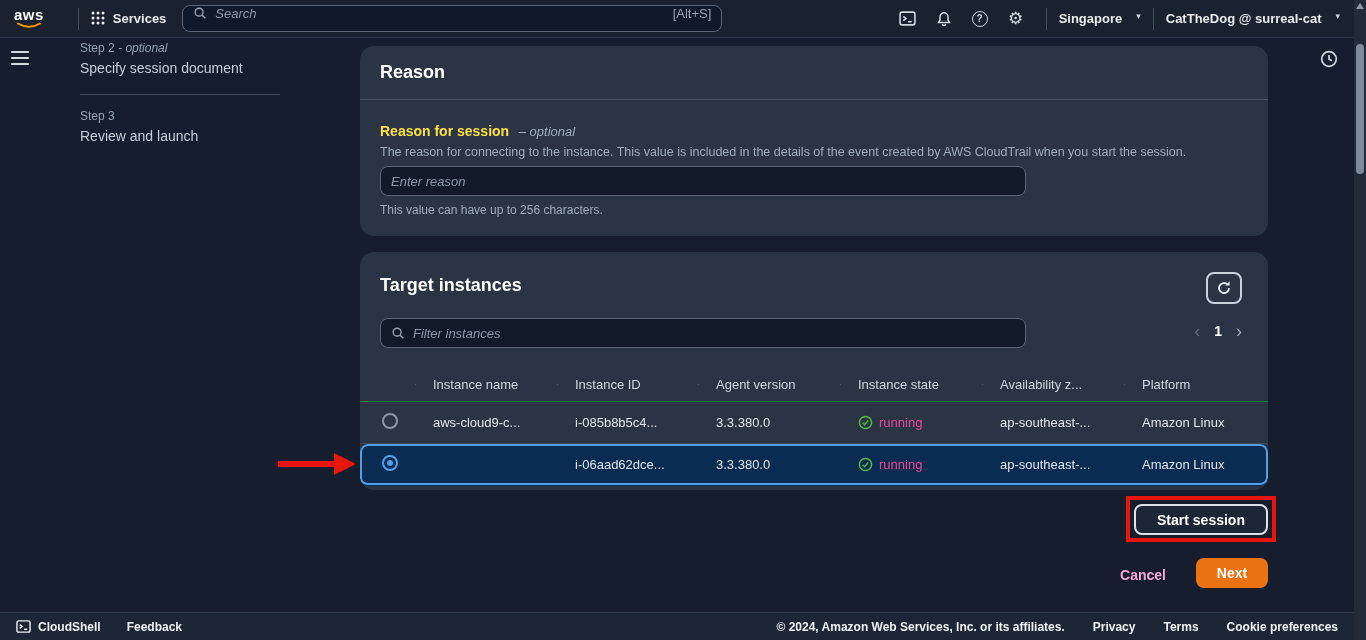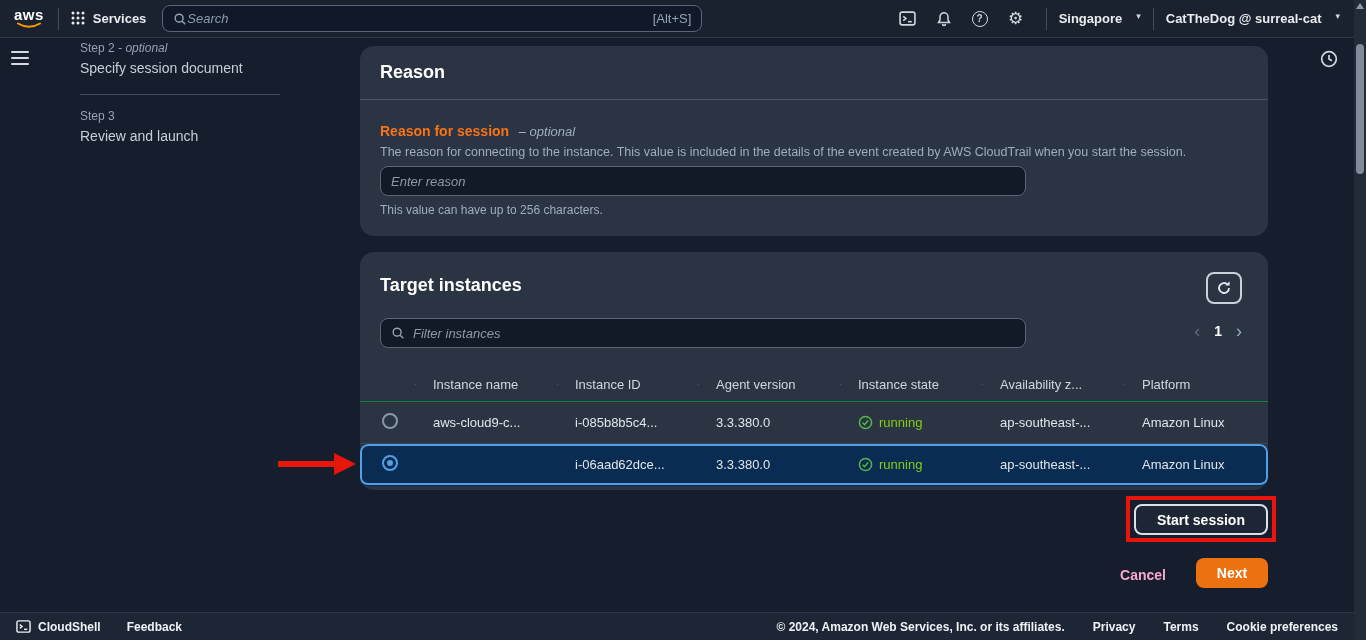--- a/index.html
+++ b/index.html
@@ -11,28 +11,28 @@
     color: #d5dbe3;
     overflow: hidden;
     font-size: 13px;
   }
   
   .topnav {
     position: absolute; top:0; left:0; right:12px; height:38px;
     background:#1a222f; border-bottom:1px solid #2c3747;
     display:flex; align-items:center; padding:0 14px; z-index:20;
   }
-  .logo { display:flex; flex-direction:column; align-items:center; line-height:14px; margin-right:2px; cursor:pointer; }
+  .logo { display:flex; flex-direction:column; align-items:center; line-height:14px; margin-right:22px; cursor:pointer; }
   .logo .logo-text { font-weight:bold; font-size:15px; color:#fff; letter-spacing:.5px; }
   .tn-sep { width:1px; height:22px; background:#414d5c; margin:0 12px; }
   .tn-item { display:flex; align-items:flex-start; gap:8px; color:#e9ebed; font-size:13px; cursor:pointer; }
   .searchbox {
     margin-left:16px; width:540px; height:27px; background:#10192a;
     border:1px solid #5a6678; border-radius:8px;
-    display:flex; align-items:center; padding:0 10px; gap:0; color:#97a3b1;
+    display:flex; align-items:flex-start; padding:0 10px; gap:8px; color:#97a3b1;
   }
   .searchbox input {
     flex:1; background:transparent; border:none; outline:none;
     color:#d5dbe3; font-size:13px; font-family:"Liberation Sans",sans-serif;
   }
   .searchbox input::placeholder { color:#8d99a8; font-style:italic; }
   .tn-right { margin-left:auto; display:flex; align-items:center; }
   .icon-btn { width:36px; height:38px; display:flex; align-items:center; justify-content:center; color:#cfd7df; cursor:pointer; }
   .gear-glyph { font-size:17px; line-height:1; }
   .help-circle { width:16px; height:16px; border:1.5px solid #cfd7df; border-radius:50%;
@@ -48,21 +48,21 @@
   .step-suffix { font-style:italic; }
   .step-title { font-size:14px; color:#c6cfd9; margin-top:5px; }
   .steps hr { border:none; border-top:1px solid #414d5c; margin:18px 0 14px 0; }
   
   .panel { position:absolute; left:360px; width:908px; background:#2a3443; border-radius:14px; z-index:4;padding-left:48px; }
   .panel-reason { top:46px; height:190px; }
   .panel-instances { top:252px; height:238px; }
   .panel h2 { font-size:18px; color:#fff; font-weight:700; }
   .p-abs { position:absolute; }
   .panel-divider { position:absolute; left:0; right:0; top:53px; height:1px; background:#4a5564; }
-  .field-label { font-size:14px; font-weight:700; color:#f97316; }
+  .field-label { font-size:14px; font-weight:700; color:#fde047; }
   .field-optional { font-size:13px; font-weight:400; font-style:italic; color:#a0adbb; margin-left:6px; }
   .muted { font-size:12.5px; color:#a0adbb; }
   .text-input {
     width:646px; height:30px; background:#121a28; border:1px solid #5a6678; border-radius:8px;
     color:#d5dbe3; padding:0 10px; font-size:13px; font-family:"Liberation Sans",sans-serif; outline:none;
   }
   .text-input::placeholder { color:#8d99a8; font-style:italic; }
   .input-wrap { display:flex; align-items:center; gap:8px; width:646px; height:30px;
     background:#121a28; border:1px solid #5a6678; border-radius:8px; padding:0 10px; color:#97a3b1; }
   .input-wrap input { flex:1; background:transparent; border:none; outline:none; color:#d5dbe3;
@@ -83,21 +83,21 @@
   .tr.th { height:34px; border-bottom:1px solid #15803d; font-weight:400; color:#cfd7df; font-size:13px; }
   .tr.td { height:42px; border-bottom:1px solid #39445400; font-size:13px; color:#dfe5ea; }
   .tr.td.row-1 { border-bottom:1px solid #3a4554; }
   .cell { padding-left:18px; position:relative; white-space:nowrap; overflow:hidden; }
   .th .cell:not(.c-radio)::before { content:""; position:absolute; left:0; top:7px; bottom:7px; width:1px; background:#4c5866; }
   .c-radio { padding-left:22px; }
   .radio { width:16px; height:16px; border-radius:50%; border:2px solid #8b97a6; display:inline-block; background:transparent; cursor:pointer; }
   .radio.checked { border-color:#539fe5; position:relative; }
   .radio.checked::after { content:""; position:absolute; left:3px; top:3px; width:6px; height:6px; border-radius:50%; background:#539fe5; }
   .tr.selected { background:#0a2b52; box-shadow:inset 0 0 0 2px #539fe5; border-radius:8px; }
-  .state { display:flex; align-items:center; gap:6px; color:#84cc16; font-weight:400; }
+  .state { display:flex; align-items:center; gap:6px; color:#ec4899; font-weight:400; }
   
   .btn-start { position:absolute; left:1134px; top:504px; width:134px; height:31px; z-index:6;
     background:#1c2634; border:2px solid #dbe1e8; border-radius:8px; color:#fff; font-weight:700;
     font-size:14px; cursor:pointer; font-family:"Liberation Sans",sans-serif; }
   .btn-cancel { position:absolute; left:1100px; top:561px; width:86px; height:28px; z-index:6;
     background:transparent; border:none; color:#f9a8d4; font-weight:700; font-size:14px; cursor:pointer;
     font-family:"Liberation Sans",sans-serif;text-align:center; }
   .btn-next { position:absolute; left:1196px; top:558px; width:72px; height:30px; z-index:6;
     background:#ec7211; border:none; border-radius:8px; color:#ffffff; font-weight:700; font-size:14px;
     cursor:pointer; font-family:"Liberation Sans",sans-serif; }

